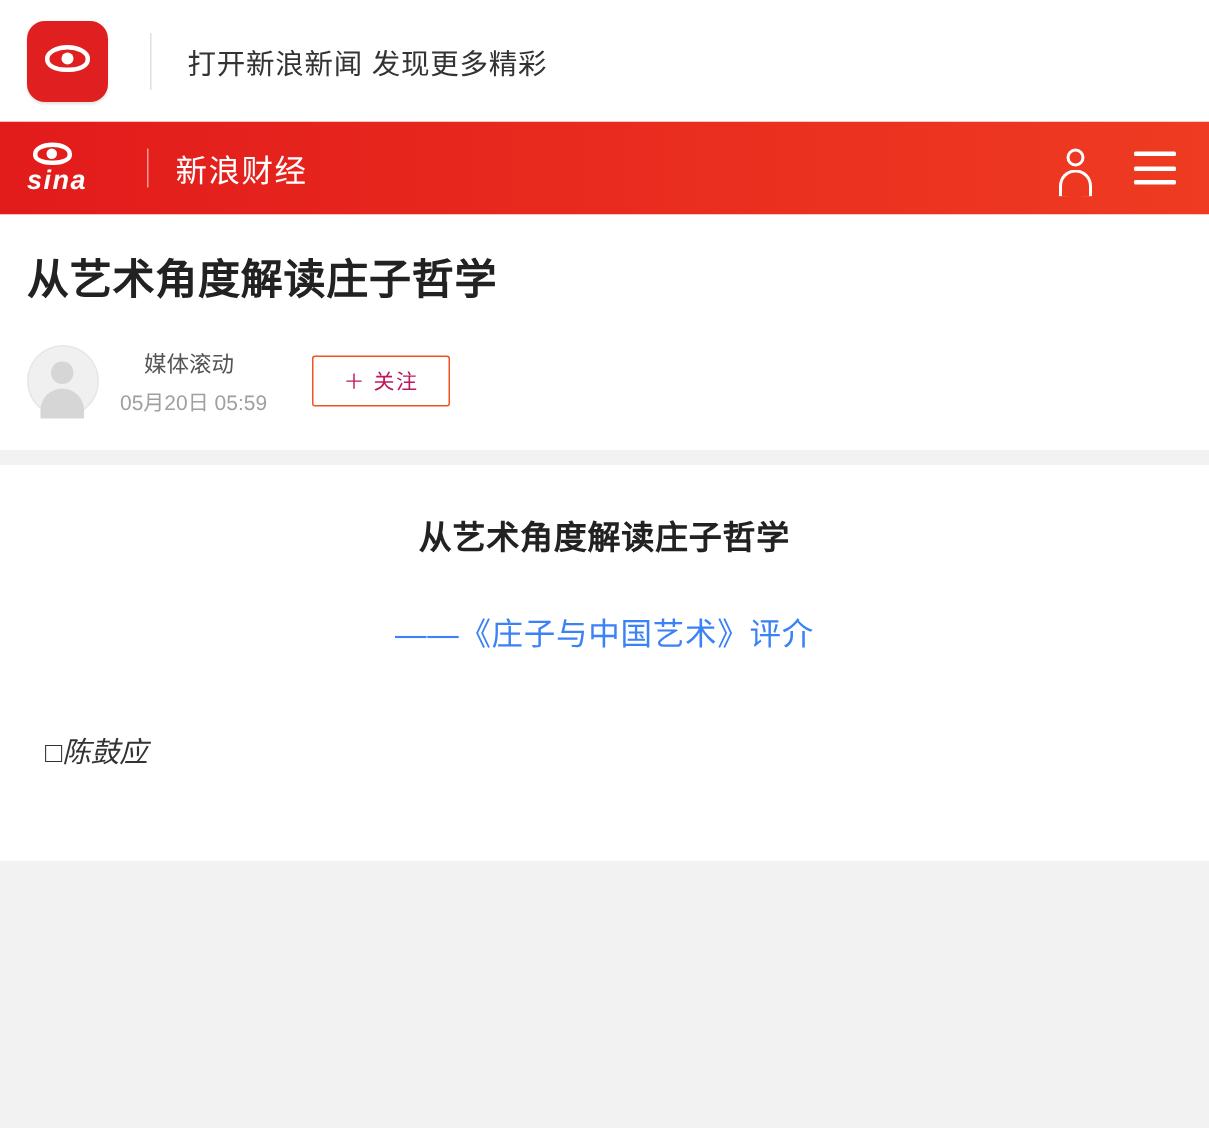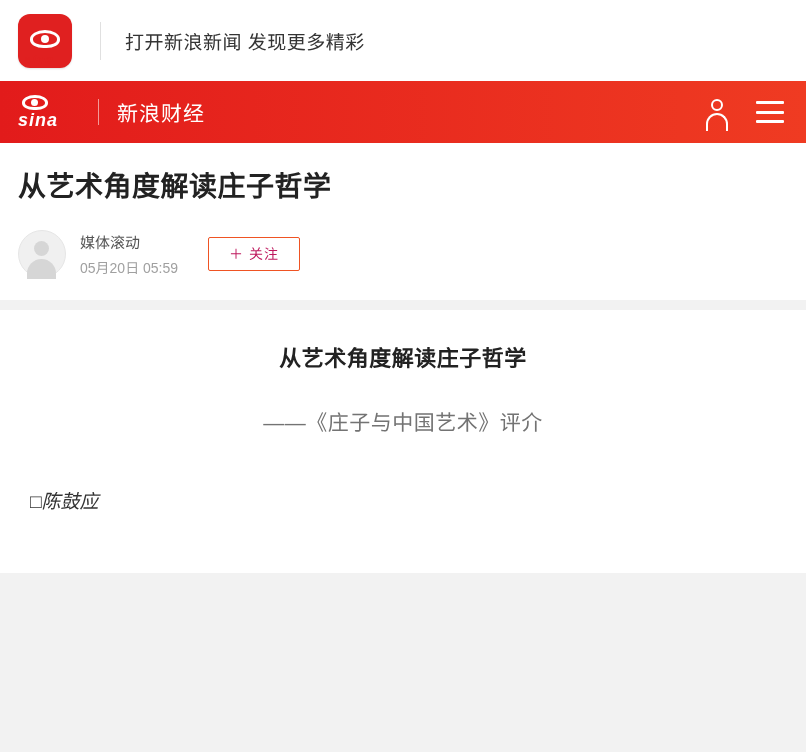--- a/index.html
+++ b/index.html
@@ -231,20 +231,21 @@
   .byline-text {
     margin-left: 14px;
     display: flex;
     flex-direction: column;
     justify-content: center;
     gap: 5px;
   }
   .author-name {
     font-size: 15px;
     color: #555555;
+    margin-left: 16px;
   }
   .publish-time {
     font-size: 14px;
     color: #a0a0a0;
   }
   .follow-btn {
     margin-left: 30px;
     border: 1px solid #ef5323;
     color: #be185d;
     background: #ffffff;
@@ -268,21 +269,21 @@
     text-align: center;
     font-size: 22px;
     font-weight: bold;
     color: #222222;
     margin: 0 0 34px 0;
     letter-spacing: 0.5px;
   }
   .doc-subtitle {
     text-align: center;
     font-size: 21px;
-    color: #737373;
+    color: #3b82f6;
     margin: 0 0 50px 0;
     letter-spacing: 0.5px;
   }
   .doc-author {
     font-size: 19px;
     color: #333333;
     margin: 0 0 40px 0;
     font-style: italic;
   }
   .doc-para {

